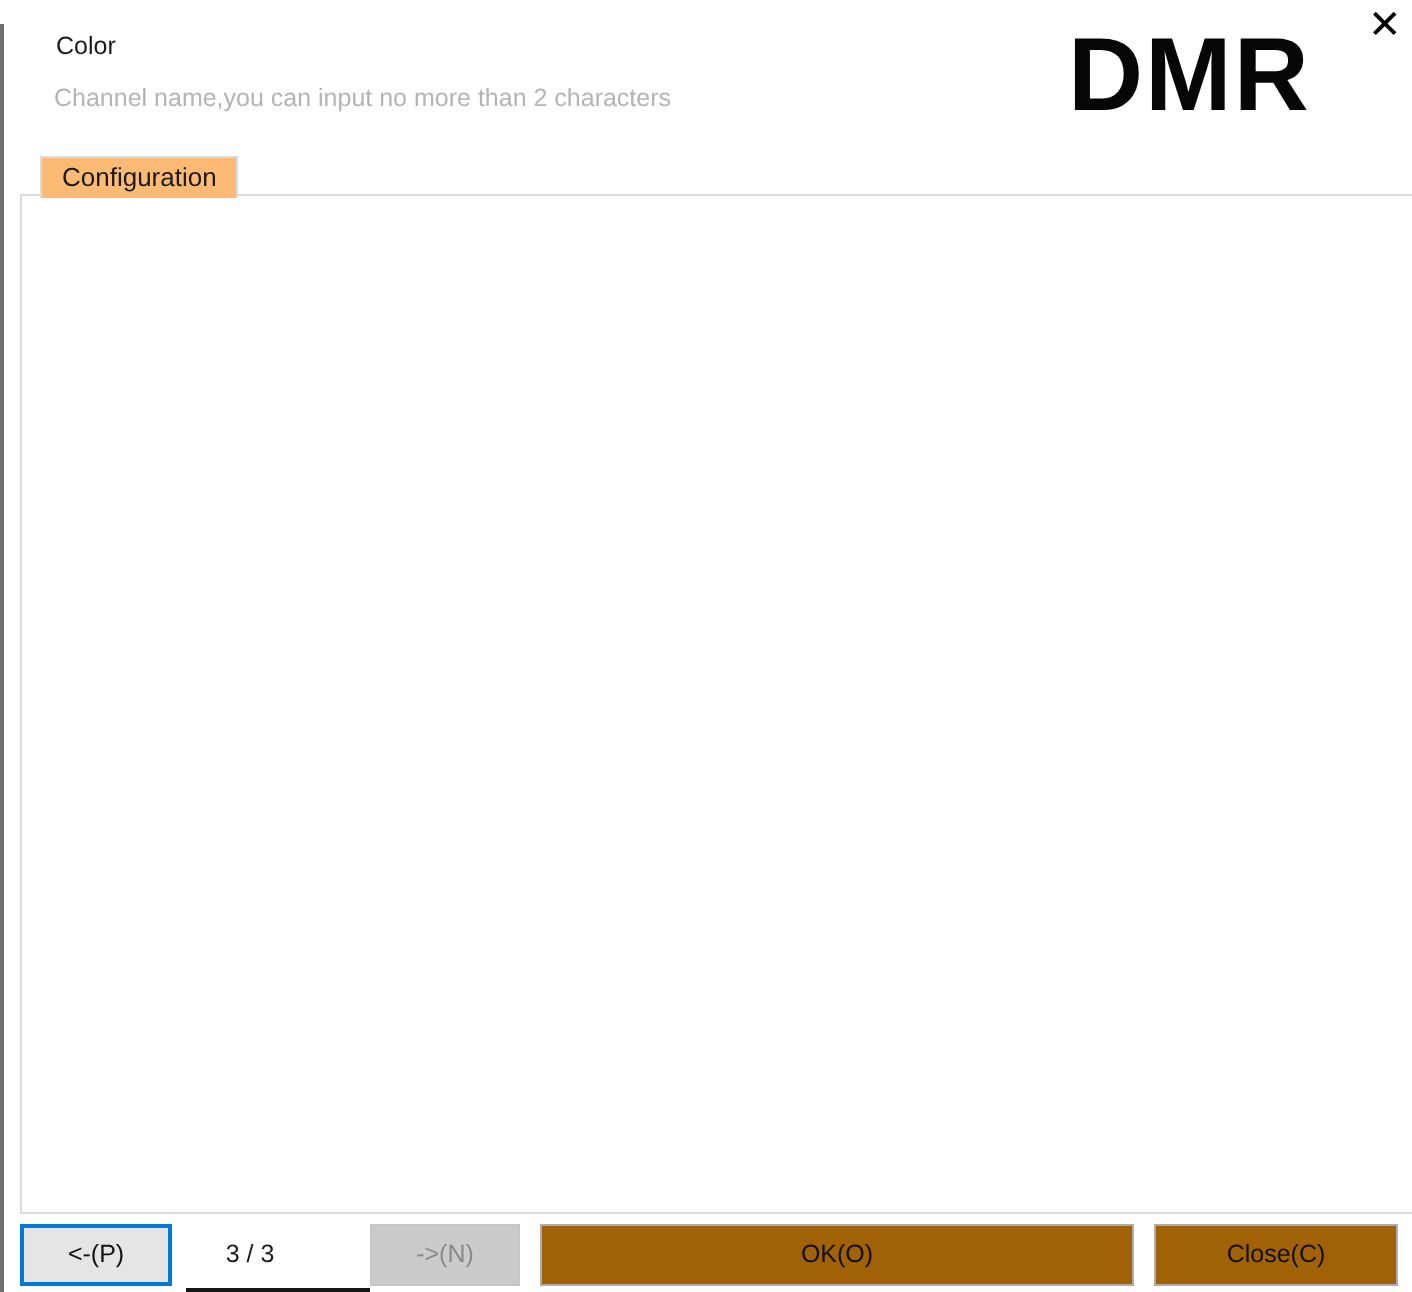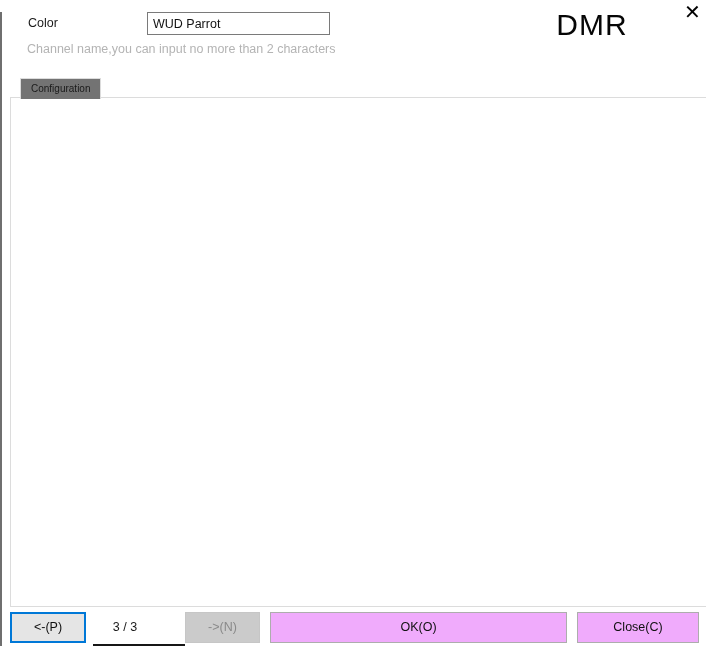--- a/index.html
+++ b/index.html
@@ -30,54 +30,53 @@
   .spinbtn{height:9px;border:1px solid #c8c8c8;background:#f4f4f4;font-size:5px;text-align:center;
            line-height:8px;color:#333;margin-bottom:1px;}
   
   .track{position:absolute;height:5px;background:#ebebeb;border:1px solid #d8d8d8;box-sizing:border-box;}
   .handle{position:absolute;width:12px;height:20px;background:#1b80d8;}
   .ticksmany{position:absolute;height:5px;background-image:repeating-linear-gradient(to right,#c9c9c9 0 1px,transparent 1px 9px);}
   .tick{position:absolute;width:1px;height:5px;background:#c9c9c9;}
   
   #freqgroup{position:absolute;left:18px;top:107px;width:672px;height:54px;border:1px solid #d9d9d9;}
   #freqtitle{position:absolute;left:6px;top:-8px;background:#fff;padding:0 4px;font-size:12.5px;}
-  #tab{position:absolute;left:20px;top:78px;height:20px;padding:0 10px;background:#737373;border:1px solid #dcdcdc;
-       border-bottom:none;font-size:10px;line-height:19px;z-index:3;}
+  #tab{position:absolute;left:20px;top:78px;height:20px;padding:0 10px;background:#fdba74;border:1px solid #dcdcdc;
+       border-bottom:none;font-size:13px;line-height:19px;z-index:3;}
   #tabpage{position:absolute;left:10px;top:97px;width:696px;height:510px;border:1px solid #dcdcdc;border-right:none;
            box-sizing:border-box;background:#fff;z-index:1;}
   
-  .btn{position:absolute;top:612px;height:31px;background:#f0abfc;border:1px solid #adadad;box-sizing:border-box;
+  .btn{position:absolute;top:612px;height:31px;background:#a16207;border:1px solid #adadad;box-sizing:border-box;
        text-align:center;line-height:29px;font-size:12.5px;color:#111;}
   .btn.focus{border:2px solid #0078d7;line-height:27px;background:#e5e5e5;}
   .btn.disb{background:#cbcbcb;border-color:#c6c6c6;color:#8a8a8a;}
   
   #nameinput{position:absolute;left:147px;top:12px;width:176px;height:21px;border:1px solid #7a7a7a;
              font-size:12.5px;padding:0 0 0 5px;font-family:inherit;color:#111;background:#fff;}
   #hint{position:absolute;left:27px;top:42px;font-size:12.5px;color:#b4b4b4;white-space:nowrap;}
-  #logo{position:absolute;left:534px;top:8px;width:116px;text-align:center;font-size:30px;font-weight:400;
+  #logo{position:absolute;left:534px;top:8px;width:116px;text-align:center;font-size:52px;font-weight:700;
         color:#060606;letter-spacing:1px;}
   #closex{position:absolute;left:684px;top:0px;font-size:20px;color:#000;}
   
   #behindtab{position:absolute;left:0;top:0;width:173px;height:12px;background:#fff;border-bottom:1px solid #9a9a9a;
              border-right:1px solid #cfcfcf;overflow:hidden;box-sizing:border-box;z-index:4;}
   #behindtab span{position:absolute;top:-7px;left:3px;font-size:12px;font-weight:bold;letter-spacing:1px;color:#222;}
   #leftedge{position:absolute;left:0;top:12px;width:2px;height:634px;background:#6f6f6f;z-index:4;}
   #taskbar{position:absolute;left:93px;top:644px;width:92px;height:2px;background:#161616;z-index:4;}
   .dots{position:absolute;font-size:11px;color:#9d9d9d;letter-spacing:1px;}
 </style>
 </head>
 <body>
 
 <div id="canvas">
 
   <div id="leftedge"></div>
   <div id="taskbar"></div>
 
   <div class="lbl" style="left:28px;top:16px;">Color</div>
-  <input id="nameinput" value="WUD Parrot" style="">
   <div id="hint">Channel name,you can input no more than 2 characters</div>
   <div id="logo">DMR</div>
   <div id="closex">✕</div>
 
   <div id="tab">Configuration</div>
   <div id="tabpage"></div>
 
   <div id="freqgroup">
     <div id="freqtitle">Freq</div>
   </div>

